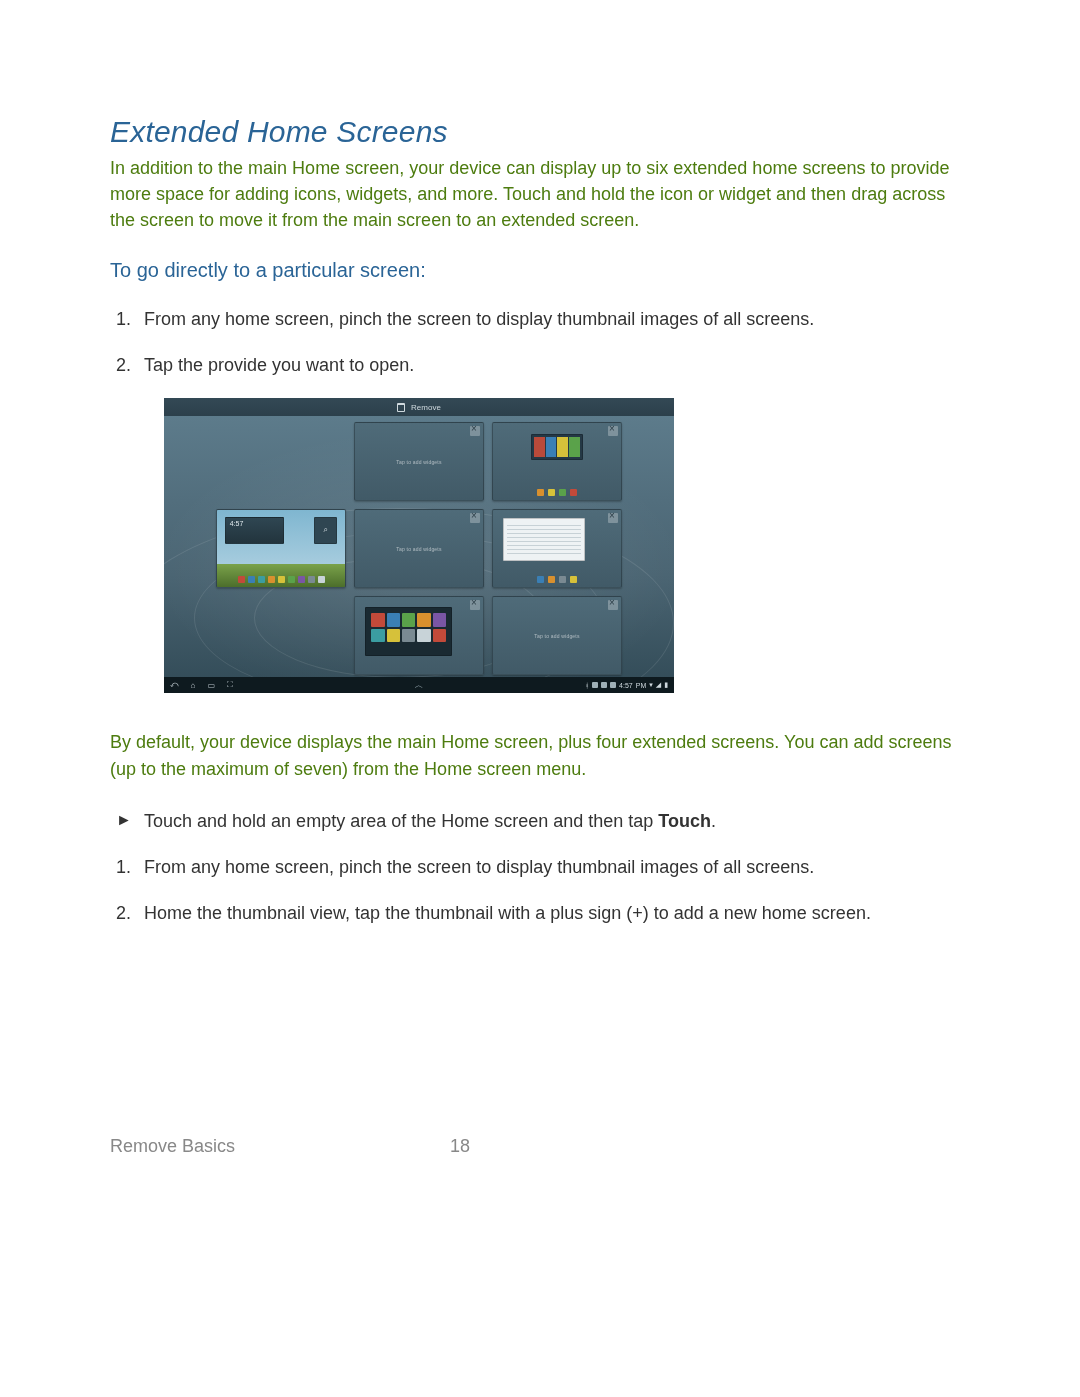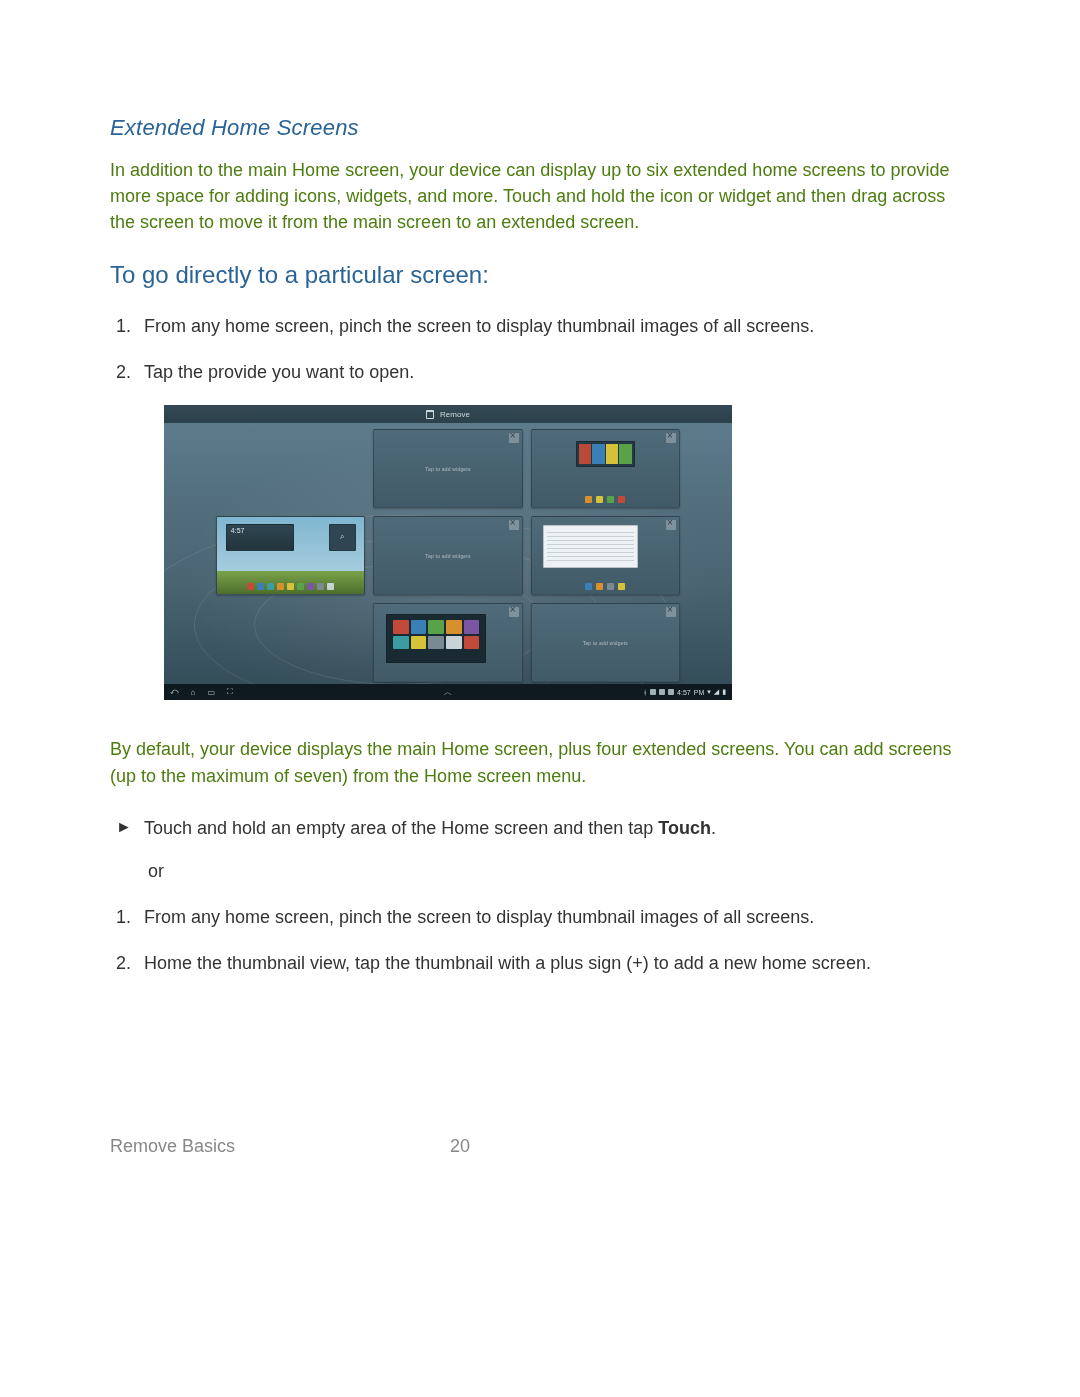--- a/index.html
+++ b/index.html
@@ -9,33 +9,33 @@
     color: #333;
     position: relative;
   }
   .page {
     padding: 115px 110px 0 110px;
   }
   .h1 {
     color: #2a6496;
     font-style: italic;
     font-weight: 400;
-    font-size: 22px;
-    margin-bottom: 16px;
+    font-size: 30px;
+    margin-bottom: 6px;
     letter-spacing: 0.2px;
   }
   .body-text {
     font-size: 18px;
     line-height: 1.45;
     color: #4d7c0f;
     margin-bottom: 26px;
   }
   .h2 {
     color: #2a6496;
-    font-size: 24px;
+    font-size: 20px;
     font-weight: 400;
     margin-top: 10px;
     margin-bottom: 24px;
   }
   ol.numbered {
     list-style: none;
     padding-left: 34px;
     margin-bottom: 16px;
   }
   ol.numbered li {
@@ -76,21 +76,21 @@
   }
   .bold { font-weight: 700; }
 
   
   .shot-wrap {
     margin-left: 54px;
     margin-top: 6px;
     margin-bottom: 36px;
   }
   .shot {
-    width: 568px;
+    width: 510px;
     height: 295px;
     position: relative;
     background:
       radial-gradient(ellipse 380px 200px at 50% 58%, rgba(255,255,255,0.10), rgba(255,255,255,0) 70%),
       linear-gradient(#5f7e8e 0%, #526e7d 35%, #4a6472 60%, #314a56 100%);
     overflow: hidden;
   }
   .topbar {
     position: absolute;
     left: 0; top: 0; right: 0;
@@ -385,32 +385,31 @@
   </div>
 
 
   <p class="body-text">By default, your device displays the main Home screen, plus four extended screens. You can add screens (up to the maximum of seven) from the Home screen menu.</p>
 
   <div class="bullet-block">
     <div class="bullet-row">
       <span class="marker">►</span>
       <span>Touch and hold an empty area of the Home screen and then tap </span><span class="bold">Touch</span><span>.</span>
     </div>
-    <div class="or-text">or</div>
   </div>
 
   <ol class="numbered">
     <li>
       <span class="num">1.</span>
       <span>From any home screen, pinch the screen to display thumbnail images of all screens.</span>
     </li>
     <li>
       <span class="num">2.</span>
       <span>Home the thumbnail view, tap the thumbnail with a plus sign (+) to add a new home screen.</span>
     </li>
   </ol>
 
 </div>
 
 <div class="footer">
   <span class="section">Remove Basics</span>
-  <span class="pgnum">20</span>
+  <span class="pgnum">18</span>
 </div>
 
 </body></html>

